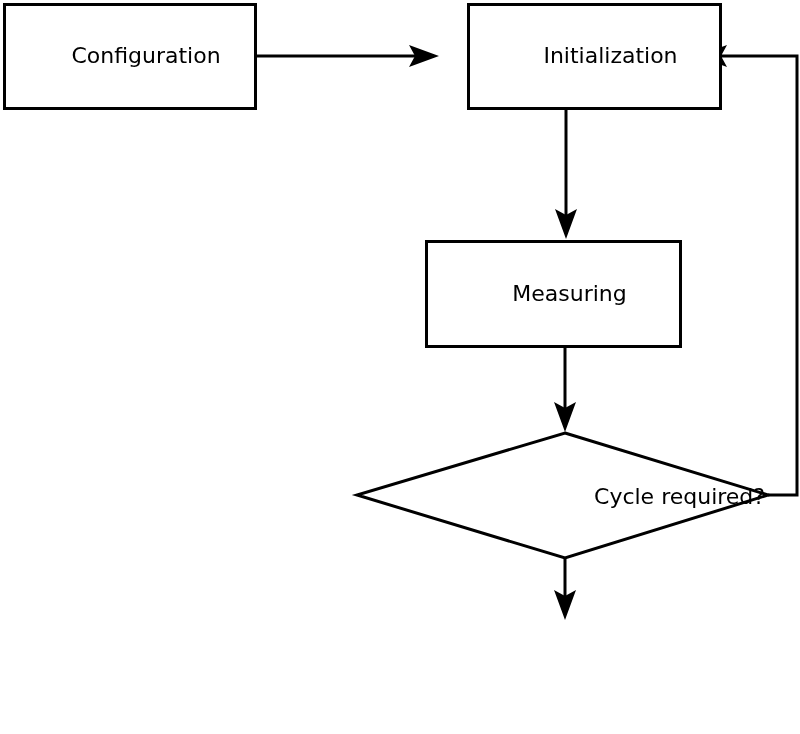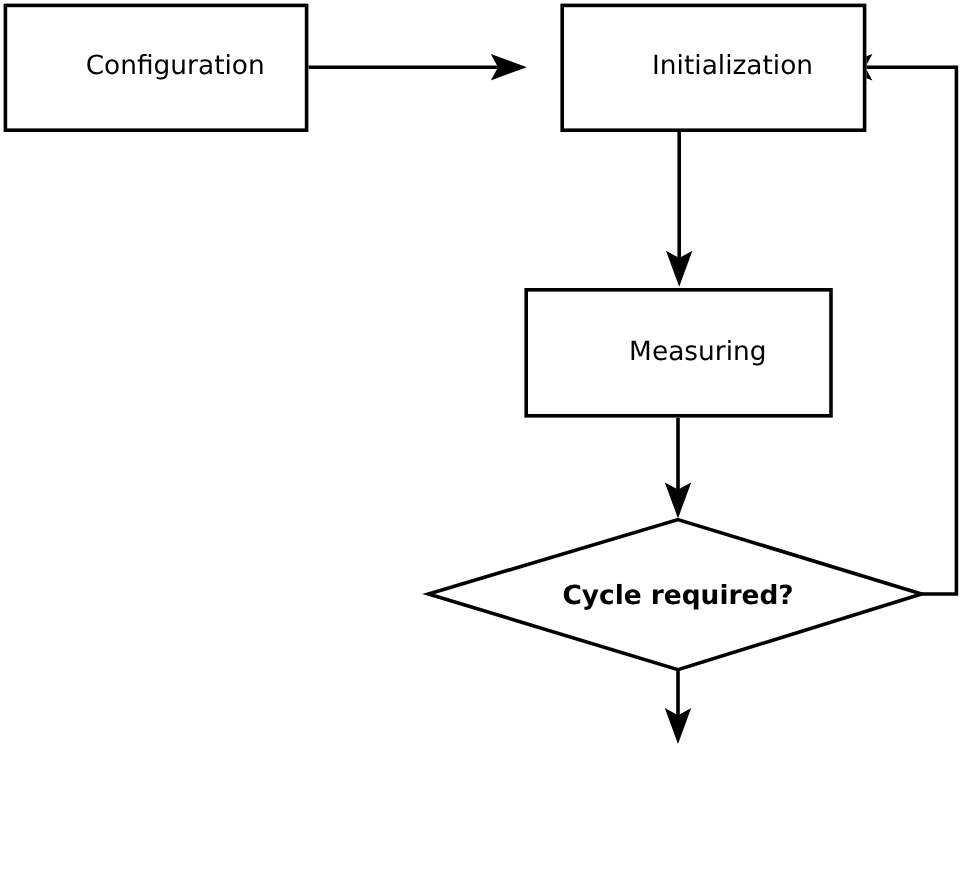--- a/index.html
+++ b/index.html
@@ -31,34 +31,33 @@
     display: flex;
     align-items: center;
     justify-content: center;
     font-size: 22px;
     line-height: 1.2;
     white-space: nowrap;
     padding-left: 32px;
   }
   .node-configuration { left: 3px;   top: 3px;   width: 254px; height: 107px; }
   .node-initialization{ left: 440px; top: 3px;   width: 255px; height: 107px; margin-left: 27px; }
-  .node-measuring     { left: 437px; top: 240px; width: 257px; height: 108px; }
+  .node-measuring     { left: 425px; top: 240px; width: 257px; height: 108px; }
   .node-dataoutput    { left: 440px; top: 621px; width: 255px; height: 109px; }
   .node-diamond-label {
     position: absolute;
     left: 365px;
     top: 475px;
     width: 400px;
     height: 42px;
     display: flex;
     align-items: center;
-    justify-content: center;
+    justify-content: flex-end;
     font-size: 22px;
     white-space: nowrap;
-    font-weight: bold;
   }
 </style>
 </head>
 <body>
 
 <div class="canvas">
 
   <svg class="edges-svg" viewBox="0 0 800 734" xmlns="http://www.w3.org/2000/svg">
 
     <g>

